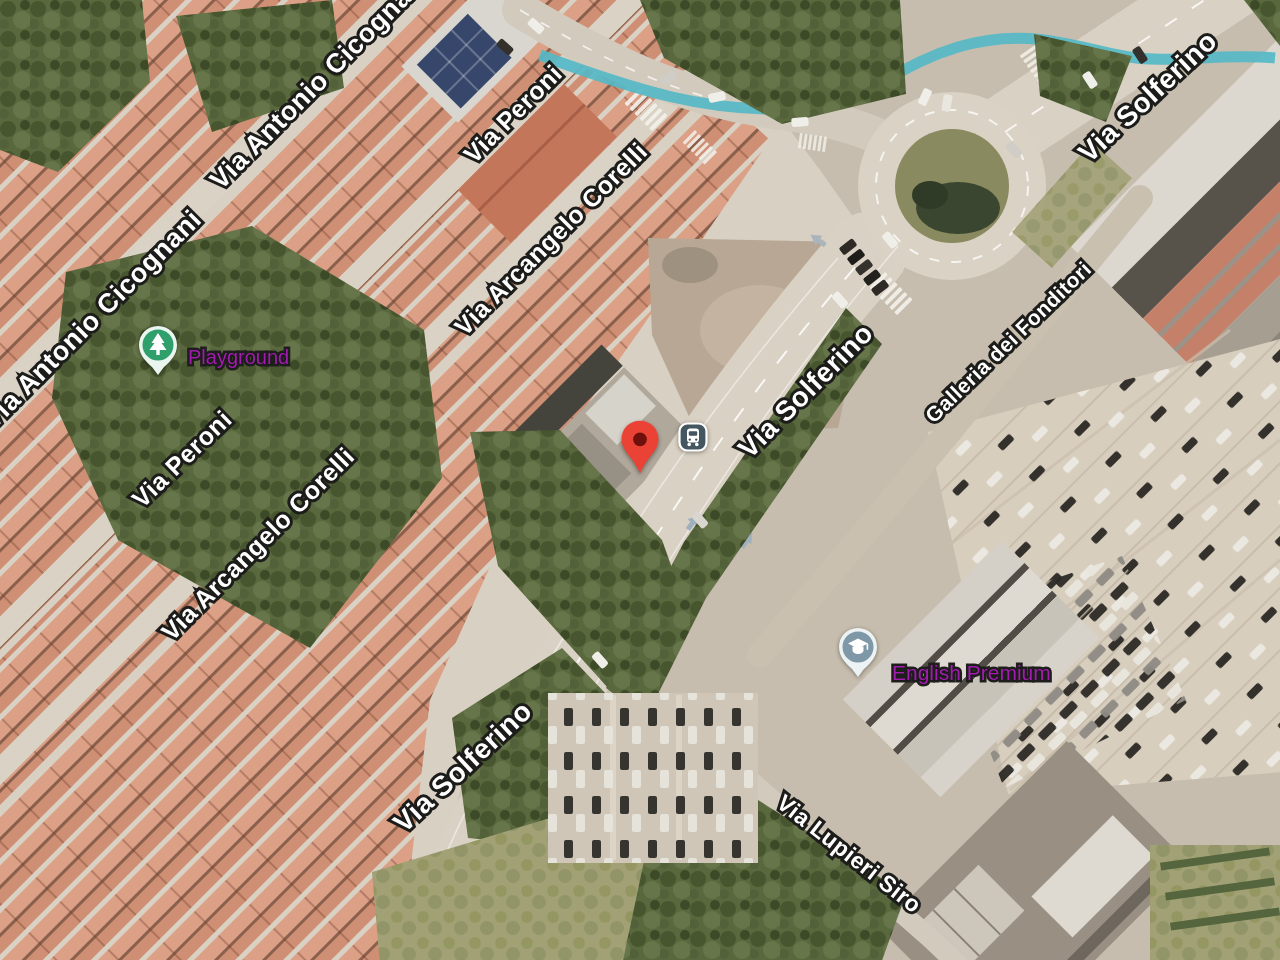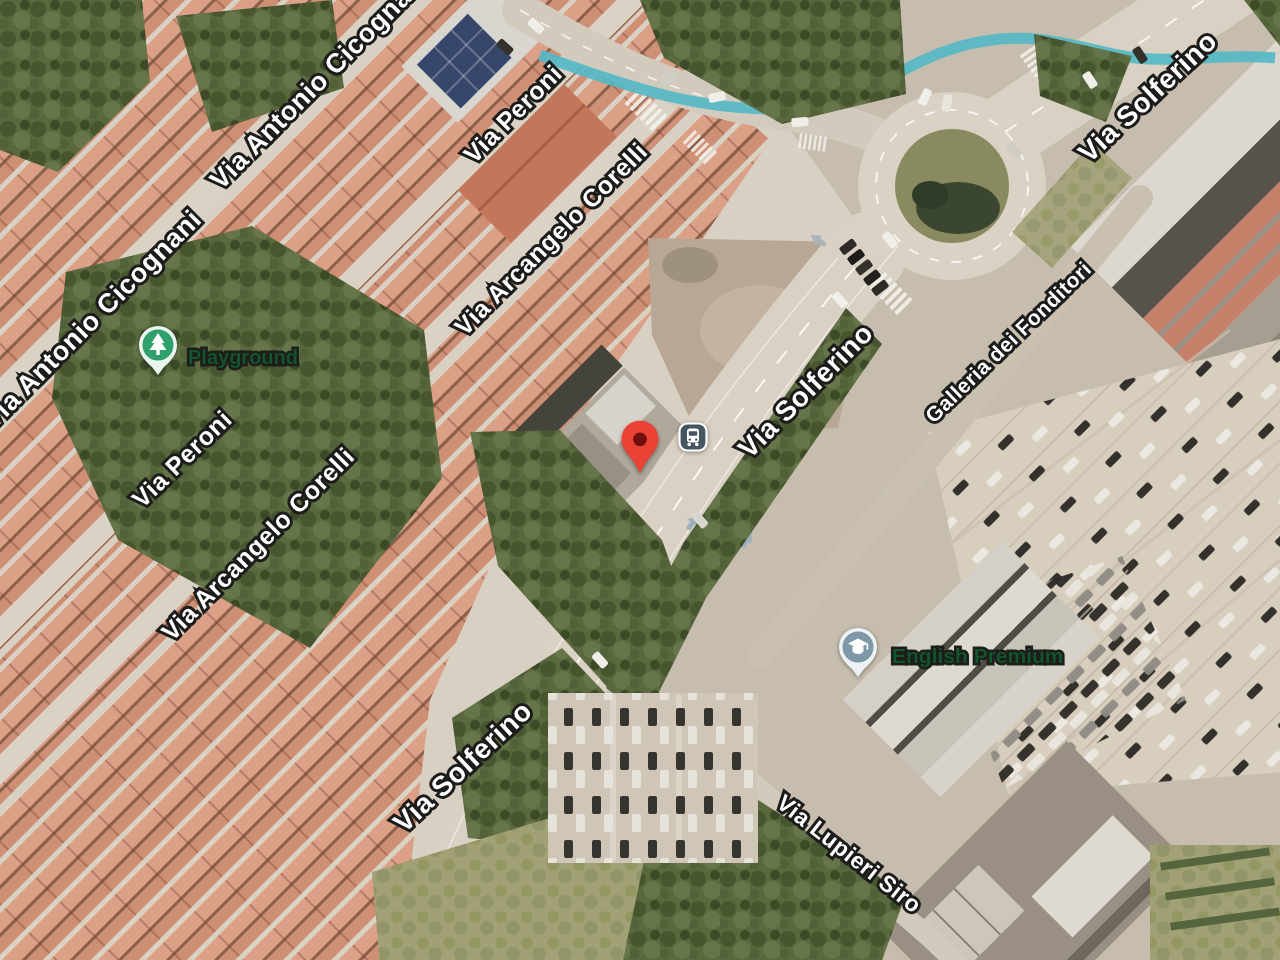--- a/index.html
+++ b/index.html
@@ -6,21 +6,21 @@
   #map{position:relative;width:1280px;height:960px;overflow:hidden;
        font-family:"Liberation Sans",sans-serif;background:#cdc5b6}
   .scene{position:absolute;left:0;top:0}
   
   .slabel{position:absolute;color:#fff;font-weight:bold;white-space:nowrap;
           letter-spacing:.5px;z-index:5;line-height:1;
           transform:translate(-50%,-50%) rotate(var(--r,-45deg));
           text-shadow:0 0 2px rgba(0,0,0,.45)}
   .slabel::before{content:attr(data-text);position:absolute;left:0;top:0;z-index:-1;
           -webkit-text-stroke:6px #1d1d1b}
-  .plabel{position:absolute;color:#14532d;font-weight:bold;white-space:nowrap;
+  .plabel{position:absolute;color:#a21caf;font-weight:normal;white-space:nowrap;
           z-index:6;line-height:1;transform:translateY(-50%);
           text-shadow:0 0 2px rgba(0,0,0,.45)}
   .plabel::before{content:attr(data-text);position:absolute;left:0;top:0;z-index:-1;
           -webkit-text-stroke:5px #1f1f1d}
   .marker{position:absolute;z-index:7;transform:translate(-50%,-50%);
           filter:drop-shadow(0 1px 2px rgba(0,0,0,.4))}
   .pin{position:absolute;z-index:8;transform:translate(-50%,-100%);
           filter:drop-shadow(0 2px 2px rgba(0,0,0,.4))}
 </style>
 </head>
@@ -264,21 +264,21 @@
 
 <div class="marker" style="left:858px;top:655px">
   <svg width="48" height="56" viewBox="0 0 48 56">
     <path d="M24 3 C13 3 5 11.5 5 22 C5 32 12 38.5 18 44 L24 52 L30 44 C36 38.5 43 32 43 22 C43 11.5 35 3 24 3 Z" fill="#edf2f4"></path>
     <circle cx="24" cy="22" r="15.5" fill="#7E98A7"></circle>
     <polygon points="24,13.5 34,18.5 24,23.5 14,18.5" fill="#fff"></polygon>
     <path d="M18.5,21.5 v4 a5.5,3.4 0 0 0 11,0 v-4 Z" fill="#fff"></path>
     <rect x="32.6" y="18.5" width="1.6" height="6.5" rx=".8" fill="#fff"></rect>
   </svg>
 </div>
-<div class="plabel" style="left:892px;top:655px;font-size:21px" data-text="English Premium">English Premium</div>
+<div class="plabel" style="left:892px;top:672px;font-size:21px" data-text="English Premium">English Premium</div>
 
 <div class="pin" style="left:640px;top:479px">
   <svg width="40" height="56" viewBox="0 0 44 62">
     <path d="M22 2 C10.4 2 1.5 10.9 1.5 22.5 C1.5 32 8 37.5 14 46 C18 51.8 20.2 56 22 60 C23.8 56 26 51.8 30 46 C36 37.5 42.5 32 42.5 22.5 C42.5 10.9 33.6 2 22 2 Z" fill="#EA4335"></path>
     <circle cx="22" cy="22.5" r="7.6" fill="#70100c"></circle>
   </svg>
 </div>
 
 <div class="marker" style="left:693px;top:439px">
   <svg width="30" height="30" viewBox="0 0 30 30">

